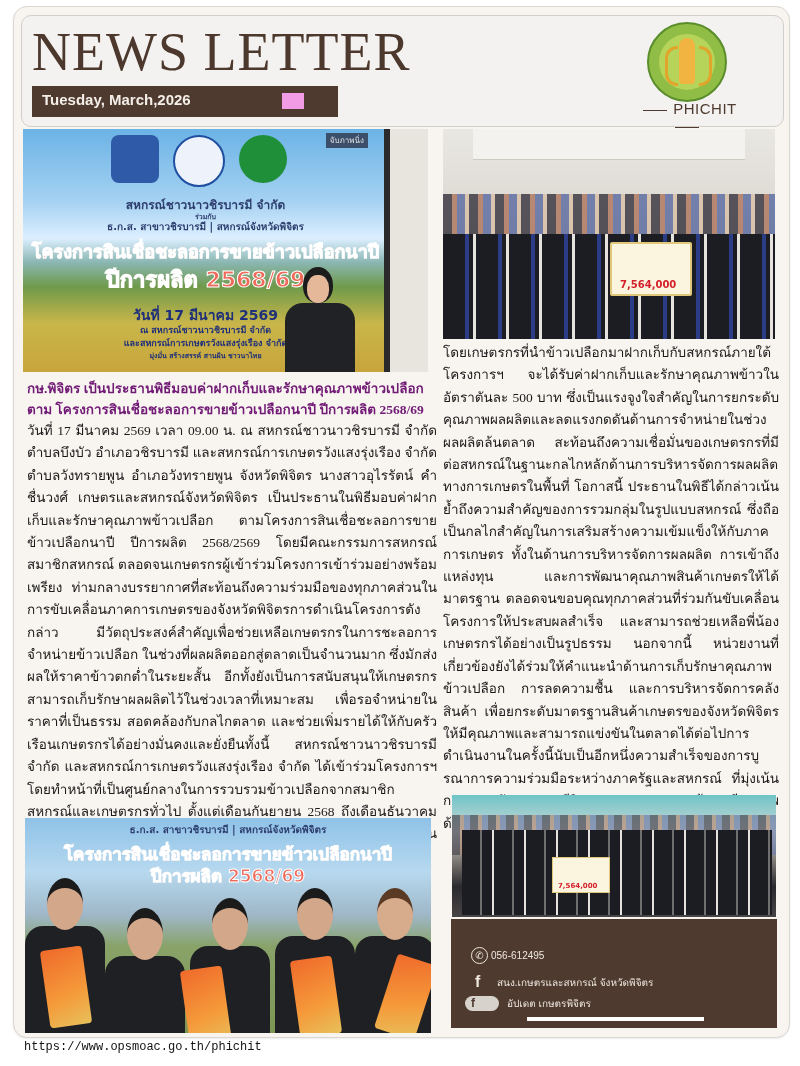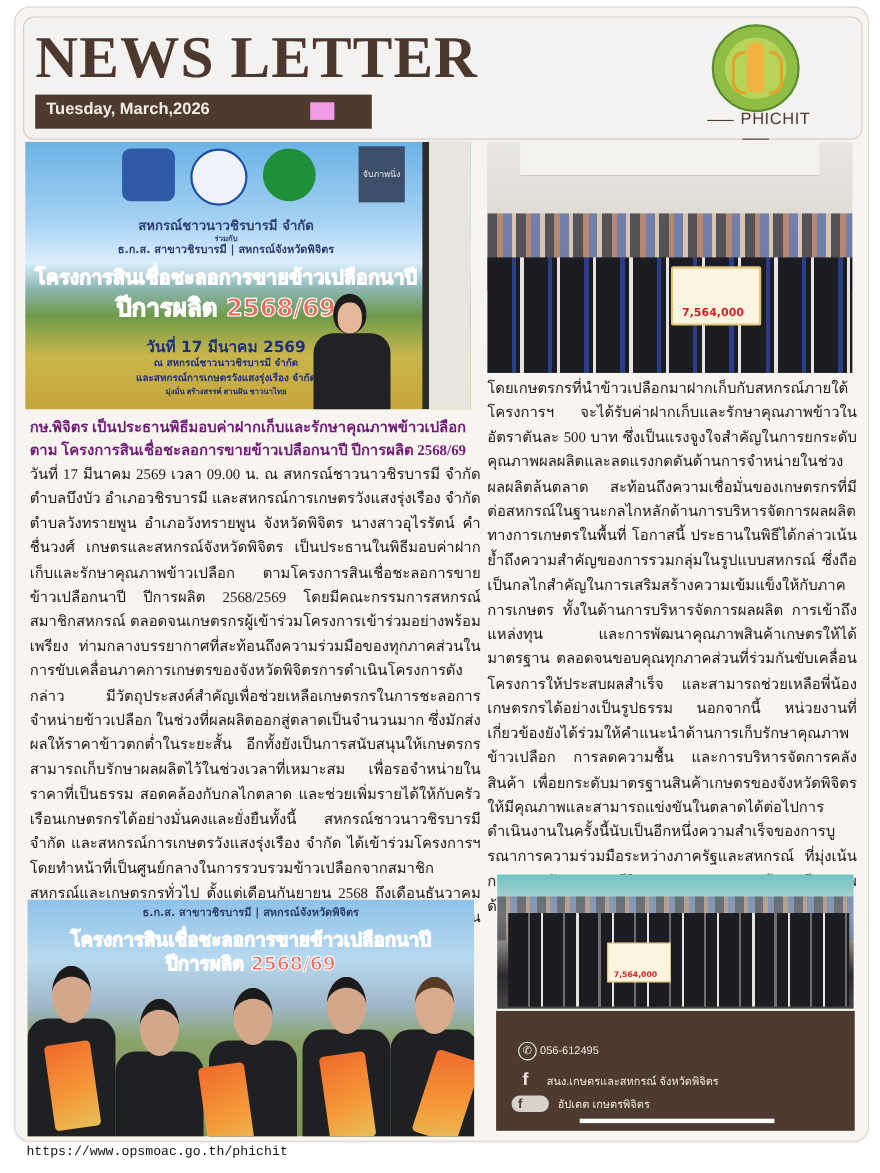--- a/index.html
+++ b/index.html
@@ -1,50 +1,50 @@
 <!DOCTYPE html>
 <html><head>
 <meta charset="utf-8">
 <style>
   html,body{margin:0;padding:0;background:#ffffff;}
   body{width:800px;height:1066px;position:relative;overflow:hidden;font-family:"Liberation Serif","DejaVu Serif",serif;}
   .page{position:absolute;left:13px;top:6px;width:775px;height:1030px;background:#f8f4f0;border:1px solid #dcd6d0;border-radius:14px;box-shadow:0 1px 2px rgba(0,0,0,.08);}
   .header{position:absolute;left:21px;top:15px;width:761px;height:110px;background:#f3f2f0;border:1px solid #d2ceca;border-radius:10px;}
-  .title{position:absolute;left:10px;top:6px;font-family:"Liberation Serif","DejaVu Serif",serif;font-weight:bold;font-size:54px;letter-spacing:1px;color:#4c382d;line-height:60px;margin:0;}
+  .title{position:absolute;left:10px;top:6px;font-family:"Liberation Serif","DejaVu Serif",serif;font-weight:normal;font-size:54px;letter-spacing:1px;color:#4c382d;line-height:60px;margin:0;}
   .datebar{position:absolute;left:10px;top:70px;width:306px;height:31px;background:#4e3a2f;font-weight:bold;}
   .datebar .date{position:absolute;left:10px;top:5px;color:#f4efe9;font-family:"Liberation Sans","DejaVu Sans",sans-serif;font-size:15px;}
   .datebar .swatch{position:absolute;left:250px;top:7px;width:22px;height:16px;background:#f29ce6;}
   .logo{position:absolute;left:625px;top:6px;width:76px;height:76px;border-radius:50%;background:#8fbd46;border:2px solid #5a8d2c;}
   .logo .inner{position:absolute;left:10px;top:10px;width:56px;height:56px;border-radius:50%;background:#b6d35a;}
   .logo .deity{position:absolute;left:30px;top:14px;width:16px;height:46px;background:#f2b440;border-radius:8px 8px 4px 4px;}
   .logo .flame-l{position:absolute;left:16px;top:22px;width:10px;height:34px;border:3px solid #e2a52c;border-right:none;border-radius:12px 0 0 12px;}
   .logo .flame-r{position:absolute;left:50px;top:22px;width:10px;height:34px;border:3px solid #e2a52c;border-left:none;border-radius:0 12px 12px 0;}
   .brand{position:absolute;left:600px;top:84px;width:130px;text-align:center;font-family:"Liberation Sans","DejaVu Sans",sans-serif;font-size:15px;color:#4e3a2f;letter-spacing:.5px;}
   .brand .rule{display:inline-block;width:24px;height:1px;background:#4e3a2f;vertical-align:middle;margin:0 6px;}
 
   .photo{position:absolute;overflow:hidden;}
   .photo1{left:23px;top:129px;width:405px;height:243px;background:linear-gradient(180deg,#6bb3e6 0%,#a6d2f2 30%,#dcefff 45%,#8ab6b2 55%,#6f9a4a 65%,#c9b64a 80%,#c7a53c 100%);}
   .photo1 .wall{position:absolute;right:0;top:0;width:38px;height:100%;background:#e8e4de;}
   .photo1 .screen-edge{position:absolute;right:38px;top:0;width:6px;height:100%;background:#2a2a2a;}
-  .photo1 .tag{position:absolute;right:60px;top:4px;background:#3b4f6a;color:#e6e6e6;font-size:8px;padding:19px 4px;font-family:Liberation Sans, sans-serif;}
+  .photo1 .tag{position:absolute;right:60px;top:4px;background:#3b4f6a;color:#e6e6e6;font-size:8px;padding:1px 4px;font-family:Liberation Sans, sans-serif;}
   .photo1 .logos{position:absolute;left:88px;top:6px;}
   .photo1 .lg{display:inline-block;width:48px;height:48px;border-radius:50%;margin-right:10px;vertical-align:top;}
   .photo1 .lg1{background:#2e5aa8;border-radius:8px;}
   .photo1 .lg2{background:#eef3fb;border:2px solid #1f4fa0;}
   .photo1 .lg3{background:#1f8f3a;}
   .photo1 .t1{position:absolute;left:0;width:365px;text-align:center;font-family:"DejaVu Sans",sans-serif;font-weight:bold;}
   .photo1 .org{top:66px;font-size:12px;color:#2d3e6e;}
   .photo1 .with{top:82px;font-size:7px;color:#2d3e6e;}
   .photo1 .partners{top:90px;font-size:10px;color:#2d3e6e;}
   .photo1 .project{top:108px;font-size:18px;color:#ef6a5a;-webkit-text-stroke:1px #fff;}
   .photo1 .year{top:133px;font-size:22px;color:#ef6a5a;-webkit-text-stroke:1px #fff;}
   .photo1 .day{top:175px;font-size:14px;color:#1f2f7a;}
   .photo1 .venue1{top:194px;font-size:9px;color:#1f2f7a;}
   .photo1 .venue2{top:207px;font-size:9px;color:#1f2f7a;}
-  .photo1 .slogan{top:221px;font-size:7px;color:#1f2f7a;font-family:Liberation Serif, serif;}
+  .photo1 .slogan{top:221px;font-size:7px;color:#1f2f7a;}
   .person{position:absolute;}
   .photo1 .speaker{left:262px;top:138px;width:70px;height:105px;}
   .photo1 .speaker .head{position:absolute;left:18px;top:0;width:30px;height:36px;border-radius:50% 50% 45% 45%;background:#1c1c1c;}
   .photo1 .speaker .face{position:absolute;left:22px;top:8px;width:22px;height:28px;border-radius:45%;background:#e4b898;}
   .photo1 .speaker .body{position:absolute;left:0;top:36px;width:70px;height:70px;background:#202226;border-radius:18px 18px 0 0;}
 
   .photo2{left:443px;top:129px;width:332px;height:210px;background:linear-gradient(180deg,#e9e7e3 0%,#dedbd4 35%,#cfc7b6 60%,#b9ad96 100%);}
   .photo2 .ceiling{position:absolute;left:30px;top:0;width:272px;height:30px;background:#f3f2ef;border-bottom:1px solid #cfcac2;}
   .photo2 .crowd{position:absolute;left:0;top:65px;width:100%;height:70px;background:repeating-linear-gradient(90deg,#3d3a44 0 9px,#b07a63 9px 14px,#5e6fa3 14px 22px,#d9c2a9 22px 26px);opacity:.85;}
   .photo2 .row{position:absolute;left:0;top:105px;width:100%;height:105px;background:repeating-linear-gradient(90deg,#1c1d22 0 22px,#2a3d86 22px 26px,#1c1d22 26px 30px,#e6e3de 30px 33px);}

